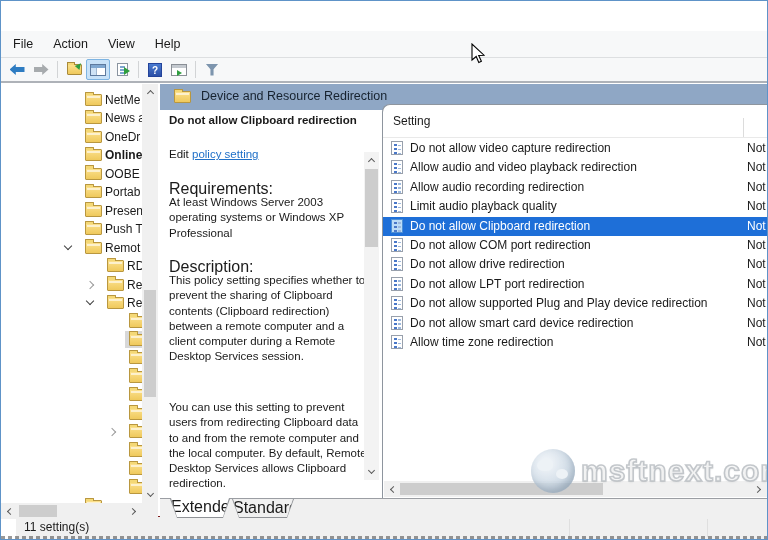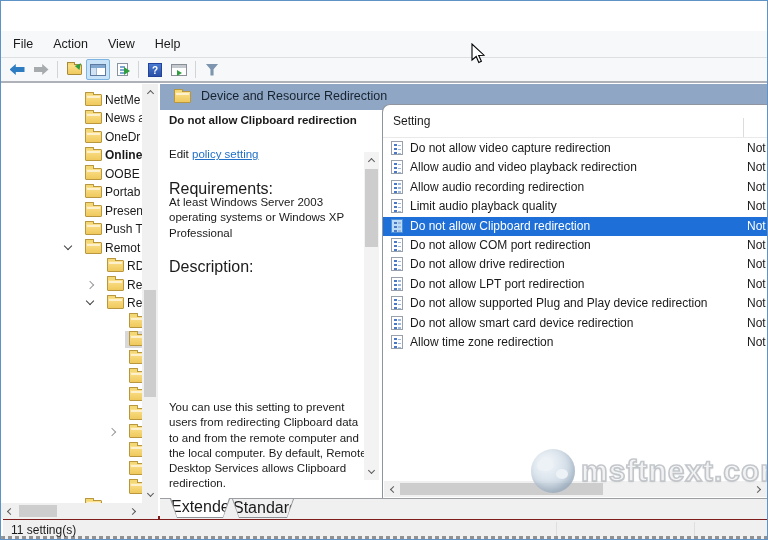--- a/index.html
+++ b/index.html
@@ -96,21 +96,21 @@
   .row-label { position:absolute; left:27px; top:2px; font-size:12px; white-space:nowrap; }
   .row-state { position:absolute; left:364px; top:2px; font-size:12px; white-space:nowrap; }
   .list-hsb { left:1px; right:0; bottom:1px; height:16px; z-index:3; }
   
   .tabs-row { position:absolute; left:0; bottom:0; right:0; height:21px; background:#F0F0F0; border-top:1px solid #9B9EA3; z-index:3; }
   .tab { position:absolute; top:0; height:19px; }
   .tab-outer { position:absolute; inset:0; background:#8F9296; clip-path:polygon(0 0,100% 0,calc(100% - 7px) 100%,7px 100%); }
   .tab-inner { position:absolute; left:1px; right:1px; top:0; bottom:1px; clip-path:polygon(0 0,100% 0,calc(100% - 6px) 100%,6px 100%); background:#F0F0F0; text-align:right; font-size:16px; line-height:17px; }
   .tab.active .tab-inner { background:#fff; top:-1px; }
   
-  .statusbar { position:absolute; left:2px; bottom:0; right:0; height:23px; background:#F0F0F0; border-top:4px solid #7f1d1d; }
+  .statusbar { position:absolute; left:15px; bottom:0; right:0; height:23px; background:#F0F0F0; border-top:1px solid #7f1d1d; }
   .status-text { position:absolute; left:8px; top:3px; font-size:12px; }
   .status-sep { position:absolute; top:2px; bottom:2px; width:1px; background:#DFDFDF; }
   .bottom-dashes { position:absolute; left:0; right:0; bottom:0; height:3px; opacity:.55; z-index:9;
     background:repeating-linear-gradient(90deg,#444 0 4px,transparent 4px 7px); }
   
   .watermark { position:absolute; left:530px; top:448px; z-index:5; display:flex; align-items:center; pointer-events:none; opacity:.8; }
   .globe { width:44px; height:44px; border-radius:50%; background:radial-gradient(circle at 35% 32%,#F2F6FA,#C7D5E2 55%,#9DB3C7); box-shadow:inset -3px -4px 6px rgba(120,140,160,.5); position:relative; }
   .globe::before { content:""; position:absolute; left:6px; top:10px; width:16px; height:12px; background:#E9EFF4; border-radius:60% 40% 50% 50%; }
   .globe::after { content:""; position:absolute; right:7px; top:20px; width:12px; height:10px; background:#E9EFF4; border-radius:50%; }
   .wm-text { font-size:30px; font-weight:bold; letter-spacing:1px; margin-left:6px; color:rgba(255,255,255,.62);
@@ -277,20 +277,21 @@
         <span class="folder"></span>
         <span class="band-title">Device and Resource Redirection</span>
       </div>
 
       <div class="help-pane">
         <div class="hp-title">Do not allow Clipboard redirection</div>
         <div class="hp-edit"><span>Edit </span><a class="hp-link">policy setting</a></div>
         <div class="hp-label" style="top:70px;">Requirements:</div>
         <div class="hp-text" style="top:85px;">At least Windows Server 2003 operating systems or Windows XP Professional</div>
         <div class="hp-label" style="top:148px;">Description:</div>
+        <div class="hp-text" style="top:163px;">This policy setting specifies whether to prevent the sharing of Clipboard contents (Clipboard redirection) between a remote computer and a client computer during a Remote Desktop Services session.</div>
         <div class="hp-text" style="top:290px;">You can use this setting to prevent users from redirecting Clipboard data to and from the remote computer and the local computer. By default, Remote Desktop Services allows Clipboard redirection.</div>
         <div class="sb help-vsb">
           <div class="sb-arrow" style="top:0; width:15px;">
               <span class="sb-chev up"></span>
             </div>
           <div class="sb-thumb" style="left:1px; width:13px; top:17px; height:78px;"></div>
           <div class="sb-arrow" style="bottom:0; width:15px;">
               <span class="sb-chev down"></span>
             </div>
         </div>

